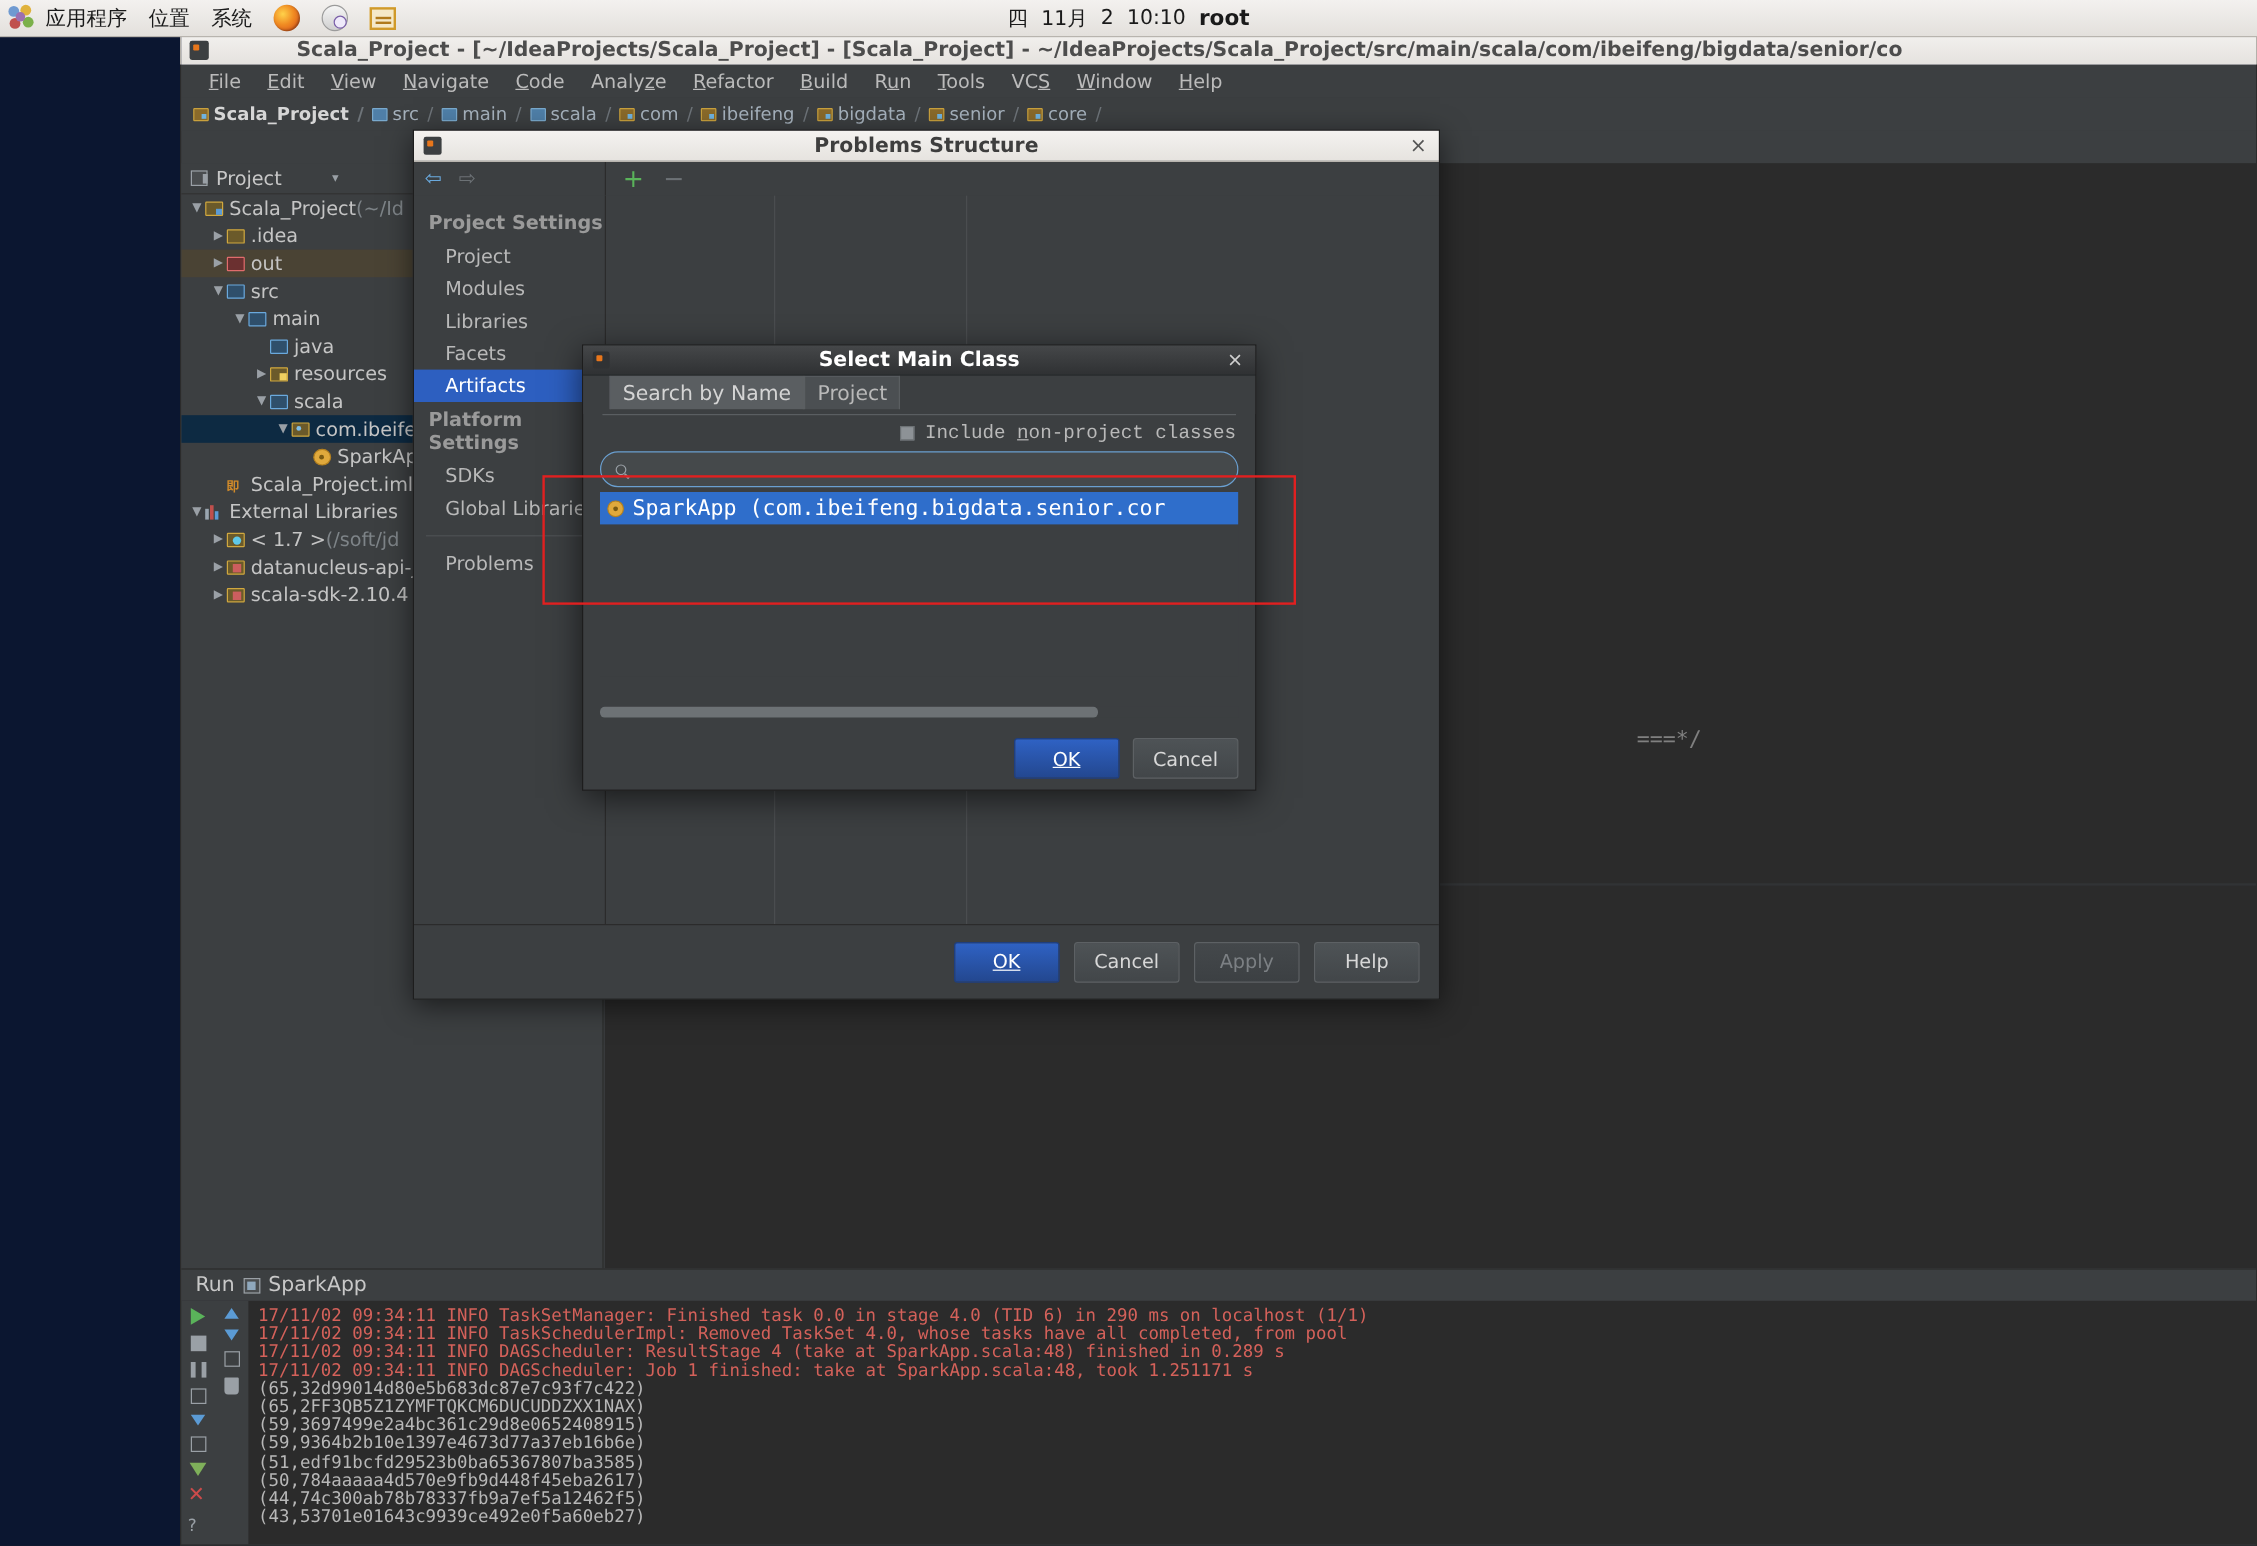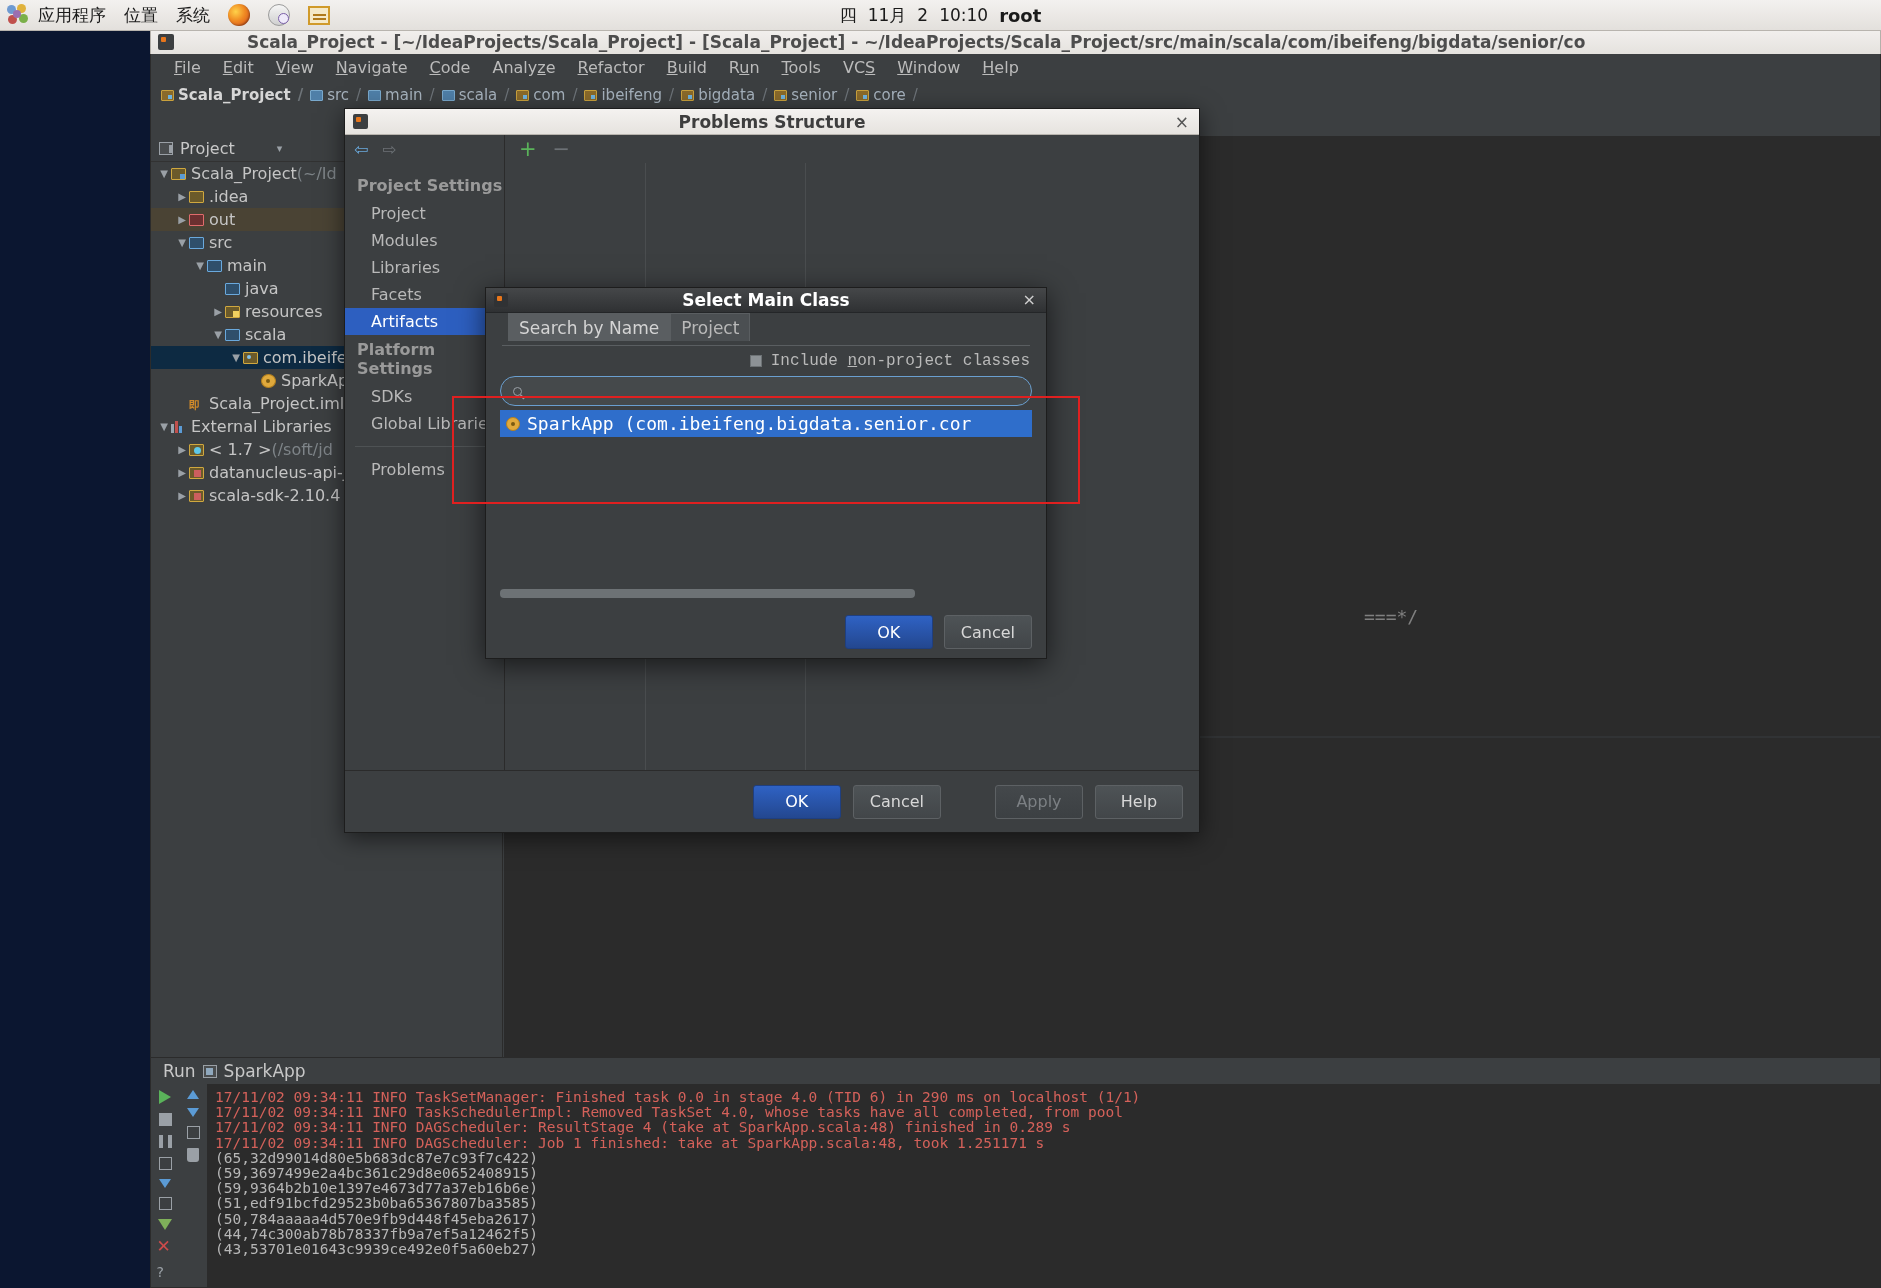--- a/index.html
+++ b/index.html
@@ -147,22 +147,22 @@
   .ps-sub{color:#b9b9b9;font-size:16px;padding:4px 0 4px 26px;}
   .ps-sub.active{background:#2d5fc0;color:#ffffff;}
   .ps-sep{height:1px;background:#4e5254;margin:9px 10px;}
   #ps-main{flex:1;background:#3c3f41;position:relative;}
   #ps-main .col-sep{position:absolute;top:0;bottom:0;width:1px;background:#4a4d4f;}
   #ps-footer{position:absolute;left:0;right:0;bottom:0;height:62px;background:#3c3f41;
     border-top:1px solid #2b2b2b;display:flex;align-items:center;justify-content:flex-end;padding-right:16px;gap:12px;}
   .btn{min-width:88px;height:34px;padding:0 16px;font-size:16px;color:#d8d8d8;
     background:linear-gradient(#4e5356,#424649);border:1px solid #5d6164;border-radius:3px;
     display:flex;align-items:center;justify-content:center;}
-  .btn.primary{background:linear-gradient(#2f62c4,#23478f);border-color:#1f3f80;color:#fff;}
-  .btn.disabled{color:#7c8084;background:linear-gradient(#44484b,#3c4043);margin-left:42px;}
+  .btn.primary{background:linear-gradient(#2f62c4,#23478f);border-color:#1f3f80;color:#fff;text-decoration:underline;}
+  .btn.disabled{color:#7c8084;background:linear-gradient(#44484b,#3c4043);}
 
   
   #smc-dialog{position:absolute;left:485px;top:287px;width:562px;height:372px;z-index:60;
     background:#3c3f41;border:1px solid #1d1d1d;box-shadow:0 6px 26px rgba(0,0,0,.6);}
   #smc-titlebar{height:25px;background:linear-gradient(#454749,#2f3133);border-bottom:1px solid #242628;
     display:flex;align-items:center;position:relative;text-decoration:underline;}
   #smc-titlebar .tb-icon{width:14px;height:14px;margin-left:8px;background:#303234;border-radius:2px;position:relative;}
   #smc-titlebar .tb-icon::after{content:"";position:absolute;left:3px;top:3px;width:5px;height:5px;background:#e8761b;border-radius:1px;}
   #smc-title-text{position:absolute;left:0;right:0;text-align:center;font-weight:bold;font-size:17px;color:#ffffff;}
   #smc-close{position:absolute;right:10px;top:2px;color:#cfcfcf;font-size:16px;}
@@ -469,20 +469,21 @@
             <div class="gi grid"></div>
             <div class="gi trash"></div>
           </div>
         </div>
         <div id="run-console">
             <div class="logline err">17/11/02 09:34:11 INFO TaskSetManager: Finished task 0.0 in stage 4.0 (TID 6) in 290 ms on localhost (1/1)</div>
             <div class="logline err">17/11/02 09:34:11 INFO TaskSchedulerImpl: Removed TaskSet 4.0, whose tasks have all completed, from pool </div>
             <div class="logline err">17/11/02 09:34:11 INFO DAGScheduler: ResultStage 4 (take at SparkApp.scala:48) finished in 0.289 s</div>
             <div class="logline err">17/11/02 09:34:11 INFO DAGScheduler: Job 1 finished: take at SparkApp.scala:48, took 1.251171 s</div>
             <div class="logline out">(65,32d99014d80e5b683dc87e7c93f7c422)</div>
+            <div class="logline out">(65,2FF3QB5Z1ZYMFTQKCM6DUCUDDZXX1NAX)</div>
             <div class="logline out">(59,3697499e2a4bc361c29d8e0652408915)</div>
             <div class="logline out">(59,9364b2b10e1397e4673d77a37eb16b6e)</div>
             <div class="logline out">(51,edf91bcfd29523b0ba65367807ba3585)</div>
             <div class="logline out">(50,784aaaaa4d570e9fb9d448f45eba2617)</div>
             <div class="logline out">(44,74c300ab78b78337fb9a7ef5a12462f5)</div>
             <div class="logline out">(43,53701e01643c9939ce492e0f5a60eb27)</div>
           </div>
       </div>
     </div>
 

